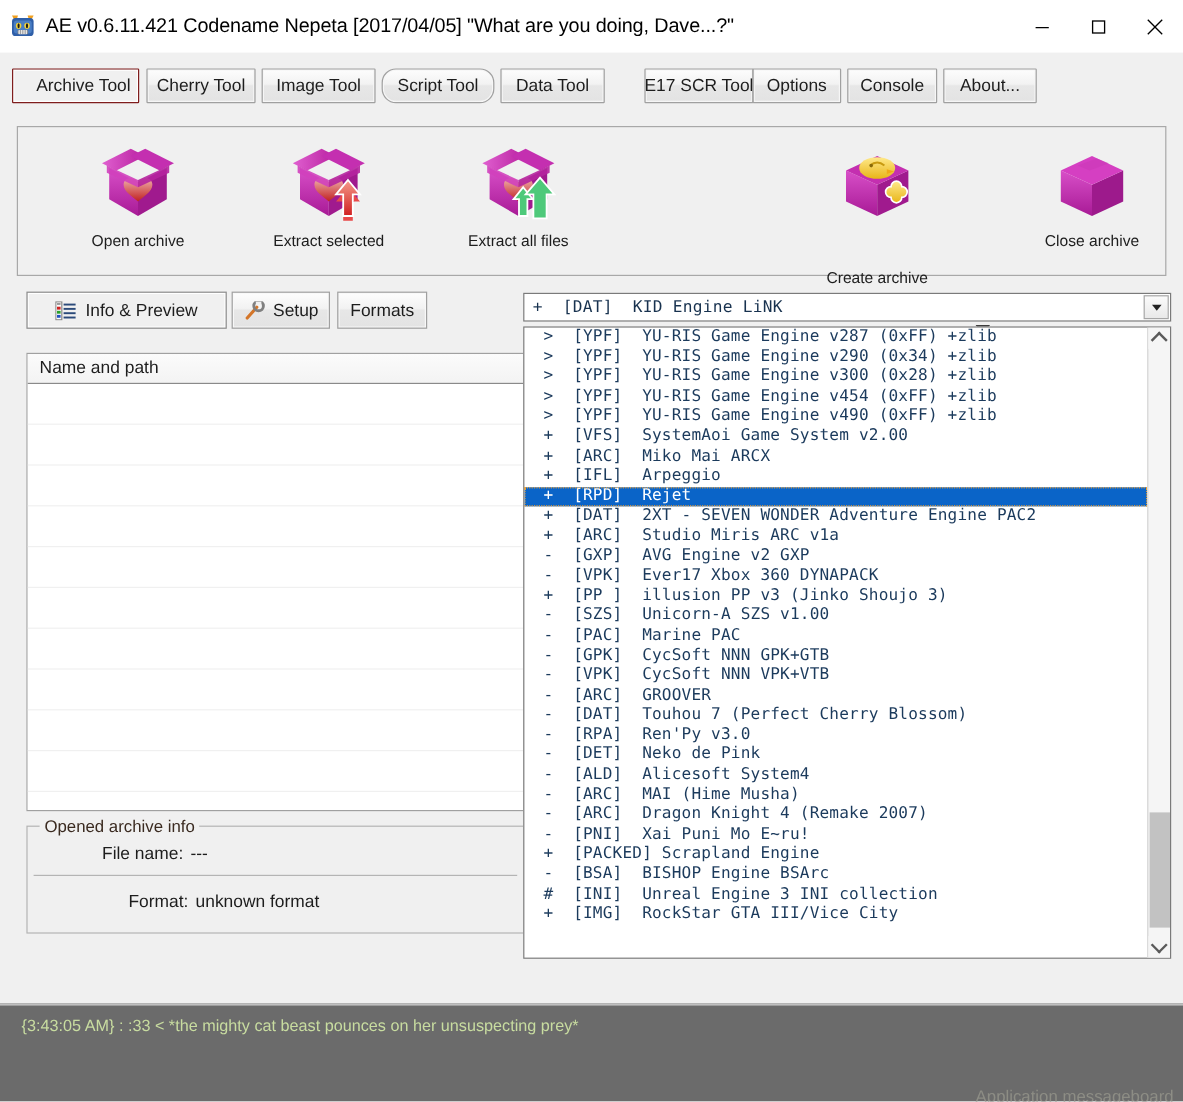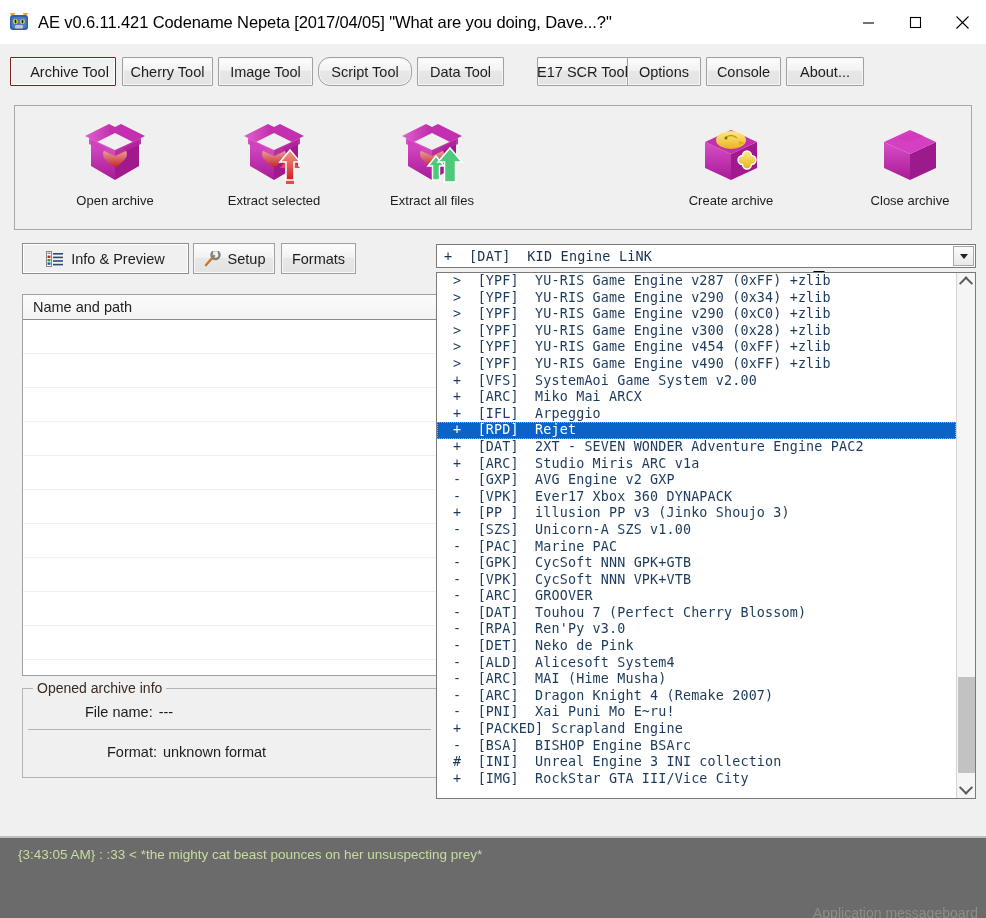--- a/index.html
+++ b/index.html
@@ -425,21 +425,21 @@
             <path d="M36 36 C32 30 24 32 24 38 C24 44 32 48 36 52 C40 48 48 44 48 38 C48 32 40 30 36 36 Z" fill="url(#hggreen)"></path>
             <polygon points="6,20 30,8 42,14 18,26" fill="url(#mg2green)"></polygon>
             <polygon points="66,20 42,8 30,14 54,26" fill="#c42fb0"></polygon>
             <polygon points="10,22 36,34 36,40 10,28" fill="#d040bd" opacity="0.9"></polygon>
             <polygon points="62,22 36,34 36,40 62,28" fill="#b5249f" opacity="0.9"></polygon>
             <path d="M40 40 L48 50 h-4.5 v14 h-7 V50 H32 Z" fill="#4ec97a" stroke="#fff" stroke-width="1.5"></path>
             <path d="M54 32 L66 46 h-6.5 v20 h-11 V46 H42 Z" fill="#4ec97a" stroke="#fff" stroke-width="1.5"></path>
           </svg></div>
         <div class="tool-label">Extract all files</div>
       </div>
-      <div class="tool" style="left: 656px;">
+      <div class="tool" style="left: 656px; gap: 31px;">
         <div class="boxicon"><svg width="72" height="72" viewBox="0 0 72 72">
             <defs>
               <linearGradient id="cg1" x1="0" y1="0" x2="0" y2="1">
                 <stop offset="0" stop-color="#d84fc8"></stop>
                 <stop offset="1" stop-color="#a81a96"></stop>
               </linearGradient>
               <linearGradient id="yg" x1="0" y1="0" x2="0" y2="1">
                 <stop offset="0" stop-color="#ffe98a"></stop>
                 <stop offset="1" stop-color="#e8b518"></stop>
               </linearGradient>
@@ -535,21 +535,20 @@
     <div class="combo-text">+  [DAT]  KID Engine LiNK</div>
     <div class="combo-arrow">
         <i></i>
       </div>
   </div>
 
   <div class="fmtlist">
     <div class="fmt-scrollarea" id="fmtrows">
         <div class="fmt-row">&gt;  [YPF]  YU-RIS Game Engine v287 (0xFF) +zlib</div>
         <div class="fmt-row">&gt;  [YPF]  YU-RIS Game Engine v290 (0x34) +zlib</div>
-        <div class="fmt-row">&gt;  [YPF]  YU-RIS Game Engine v290 (0xC0) +zlib</div>
         <div class="fmt-row">&gt;  [YPF]  YU-RIS Game Engine v300 (0x28) +zlib</div>
         <div class="fmt-row">&gt;  [YPF]  YU-RIS Game Engine v454 (0xFF) +zlib</div>
         <div class="fmt-row">&gt;  [YPF]  YU-RIS Game Engine v490 (0xFF) +zlib</div>
         <div class="fmt-row">+  [VFS]  SystemAoi Game System v2.00</div>
         <div class="fmt-row">+  [ARC]  Miko Mai ARCX</div>
         <div class="fmt-row">+  [IFL]  Arpeggio</div>
         <div class="fmt-row selected">+  [RPD]  Rejet</div>
         <div class="fmt-row">+  [DAT]  2XT - SEVEN WONDER Adventure Engine PAC2</div>
         <div class="fmt-row">+  [ARC]  Studio Miris ARC v1a</div>
         <div class="fmt-row">-  [GXP]  AVG Engine v2 GXP</div>

